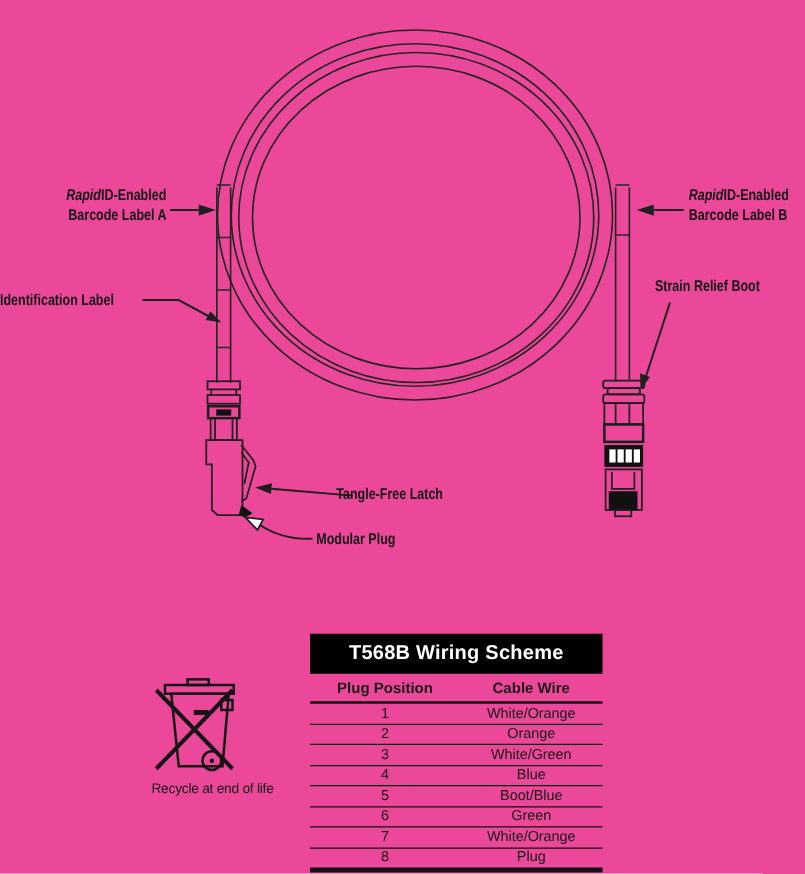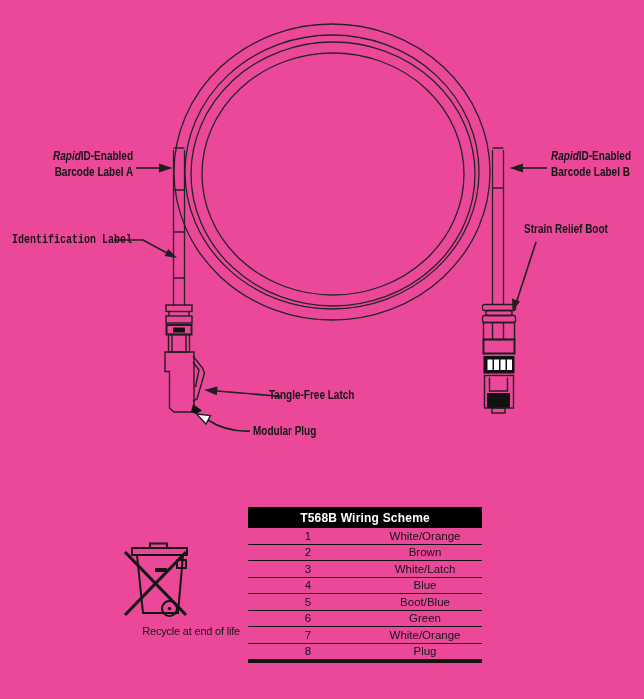--- a/index.html
+++ b/index.html
@@ -13,32 +13,32 @@
     white-space:nowrap; color:#151515;
   }
   .label .ln {display:block;}
   .squeeze {display:inline-block; transform:scaleX(0.8); transform-origin:0 50%;}
   .r-align {text-align:right;}
   .r-align .squeeze {transform-origin:100% 50%;}
   .label i {font-style:italic; font-weight:700;}
 
   .recycle-wrap {position:absolute; left:108px; top:536px; width:128px;}
   .recycle-caption {
-    position:absolute; left:100px; top:625px; width:140px; text-align:right;
+    position:absolute; left:100px; top:625px; width:140px; text-align:center;
     font-size:11px; color:#151515; letter-spacing:-0.2px;
   }
 
   .wiring-table {
     position:absolute; left:248px; top:507px; width:234px;
     border-collapse:collapse; table-layout:fixed;
   }
   .wiring-table th, .wiring-table td {padding:0; text-align:center;}
   .wiring-table .title-bar {
-    background:#000; color:#fff; font-size:12px; font-weight:700;
-    height:21px; letter-spacing:0.2px;
+    background:#000; color:#fff; font-size:16px; font-weight:700;
+    height:32px; letter-spacing:0.2px;
   }
   .wiring-table .col-head {
     font-size:12px; font-weight:700; height:22px;
     border-bottom:2.5px solid #111; vertical-align:middle;
   }
   .wiring-table td {
     font-size:11.5px; height:15.5px; border-bottom:1.5px solid #111;
     vertical-align:middle; color:#151515;
   }
   .wiring-table tbody tr:last-child td {border-bottom:4px solid #111;}
@@ -119,21 +119,21 @@
   <div class="label r-align" style="right:511px; top:149px;">
     <span class="ln"><span class="squeeze"><i>Rapid</i><span>ID-Enabled</span></span></span>
     <span class="ln"><span class="squeeze">Barcode Label A</span></span>
   </div>
 
   <div class="label" style="left:551px; top:149px;">
     <span class="ln"><span class="squeeze"><i>Rapid</i><span>ID-Enabled</span></span></span>
     <span class="ln"><span class="squeeze">Barcode Label B</span></span>
   </div>
 
-  <div class="label" style="left:12px; top:233px;font-family:Liberation Mono, monospace;">
+  <div class="label" style="left:0; top:233px;">
     <span class="squeeze">Identification Label</span>
   </div>
 
   <div class="label" style="left:524px; top:222px;">
     <span class="squeeze">Strain Relief Boot</span>
   </div>
 
   <div class="label" style="left:269px; top:388px;">
     <span class="squeeze">Tangle-Free Latch</span>
   </div>
@@ -163,33 +163,37 @@
 
   <table class="wiring-table">
     <colgroup>
         <col style="width:120px">
         <col style="width:114px">
       </colgroup>
     <thead>
       <tr>
         <th class="title-bar" colspan="2">T568B Wiring Scheme</th>
       </tr>
+      <tr>
+        <th class="col-head">Plug Position</th>
+        <th class="col-head">Cable Wire</th>
+      </tr>
     </thead>
     <tbody>
       <tr>
         <td>1</td>
         <td>White/Orange</td>
       </tr>
       <tr>
         <td>2</td>
-        <td>Brown</td>
+        <td>Orange</td>
       </tr>
       <tr>
         <td>3</td>
-        <td>White/Latch</td>
+        <td>White/Green</td>
       </tr>
       <tr>
         <td>4</td>
         <td>Blue</td>
       </tr>
       <tr>
         <td>5</td>
         <td>Boot/Blue</td>
       </tr>
       <tr>

